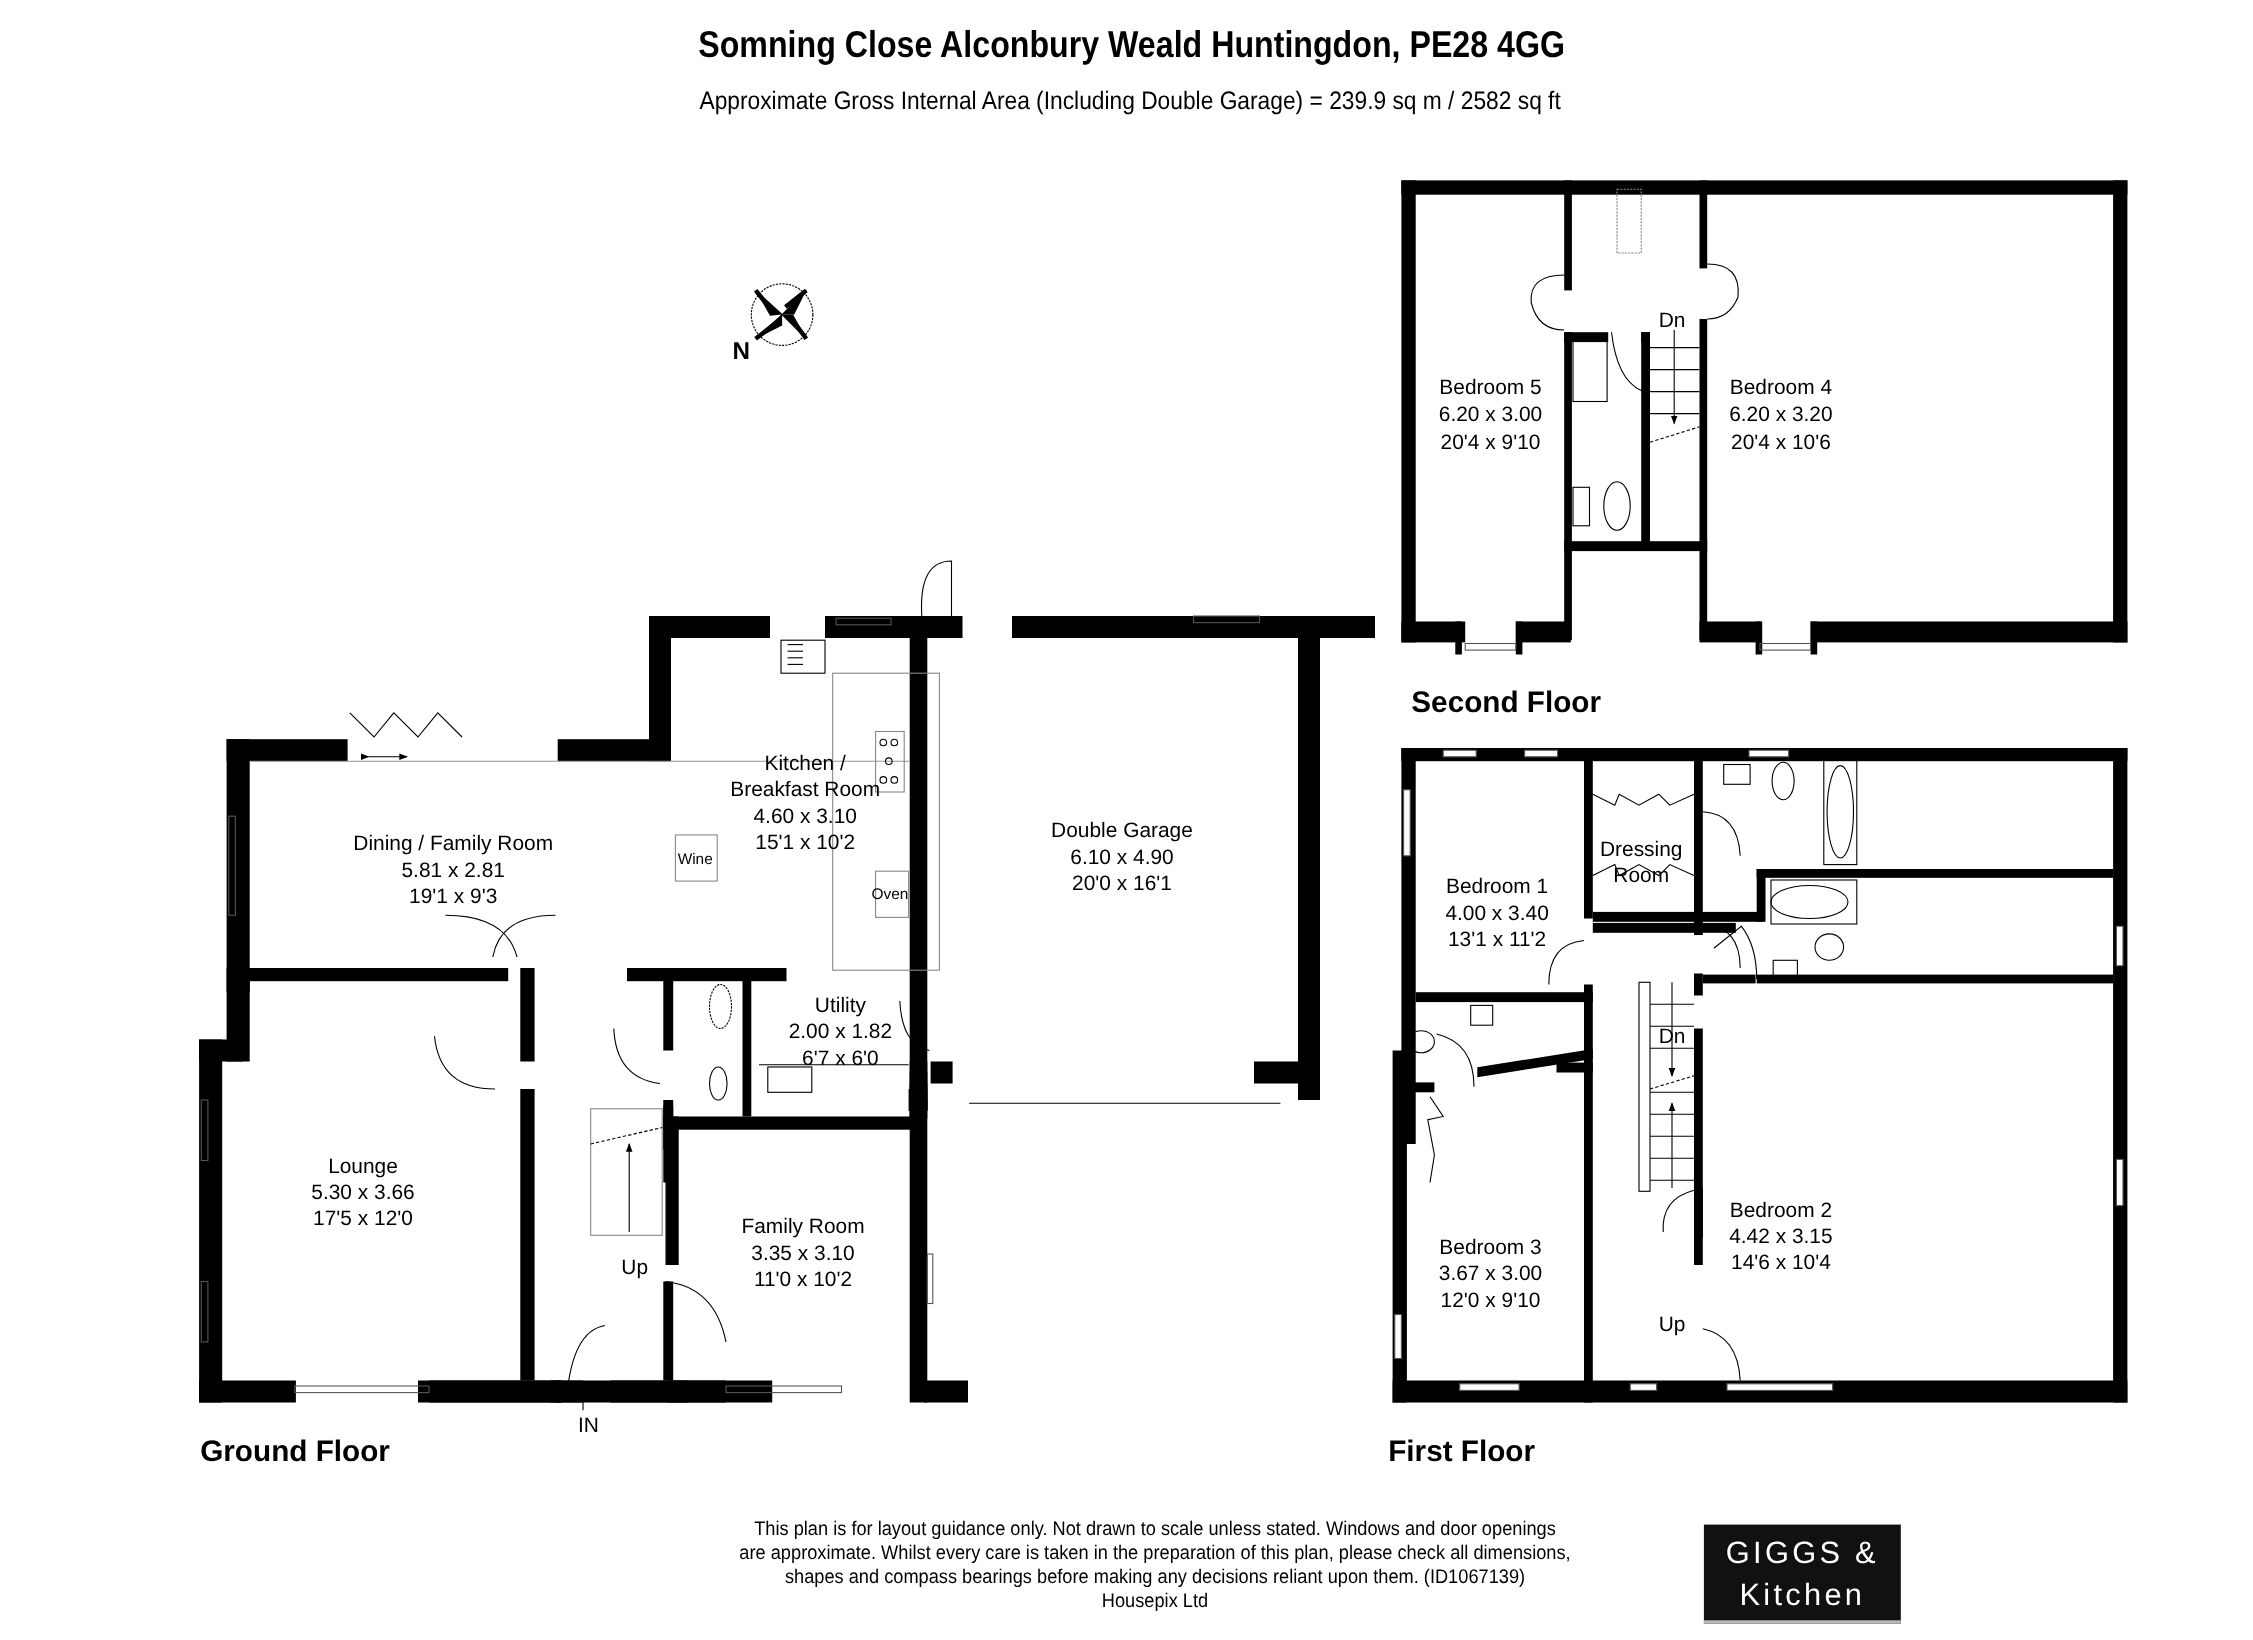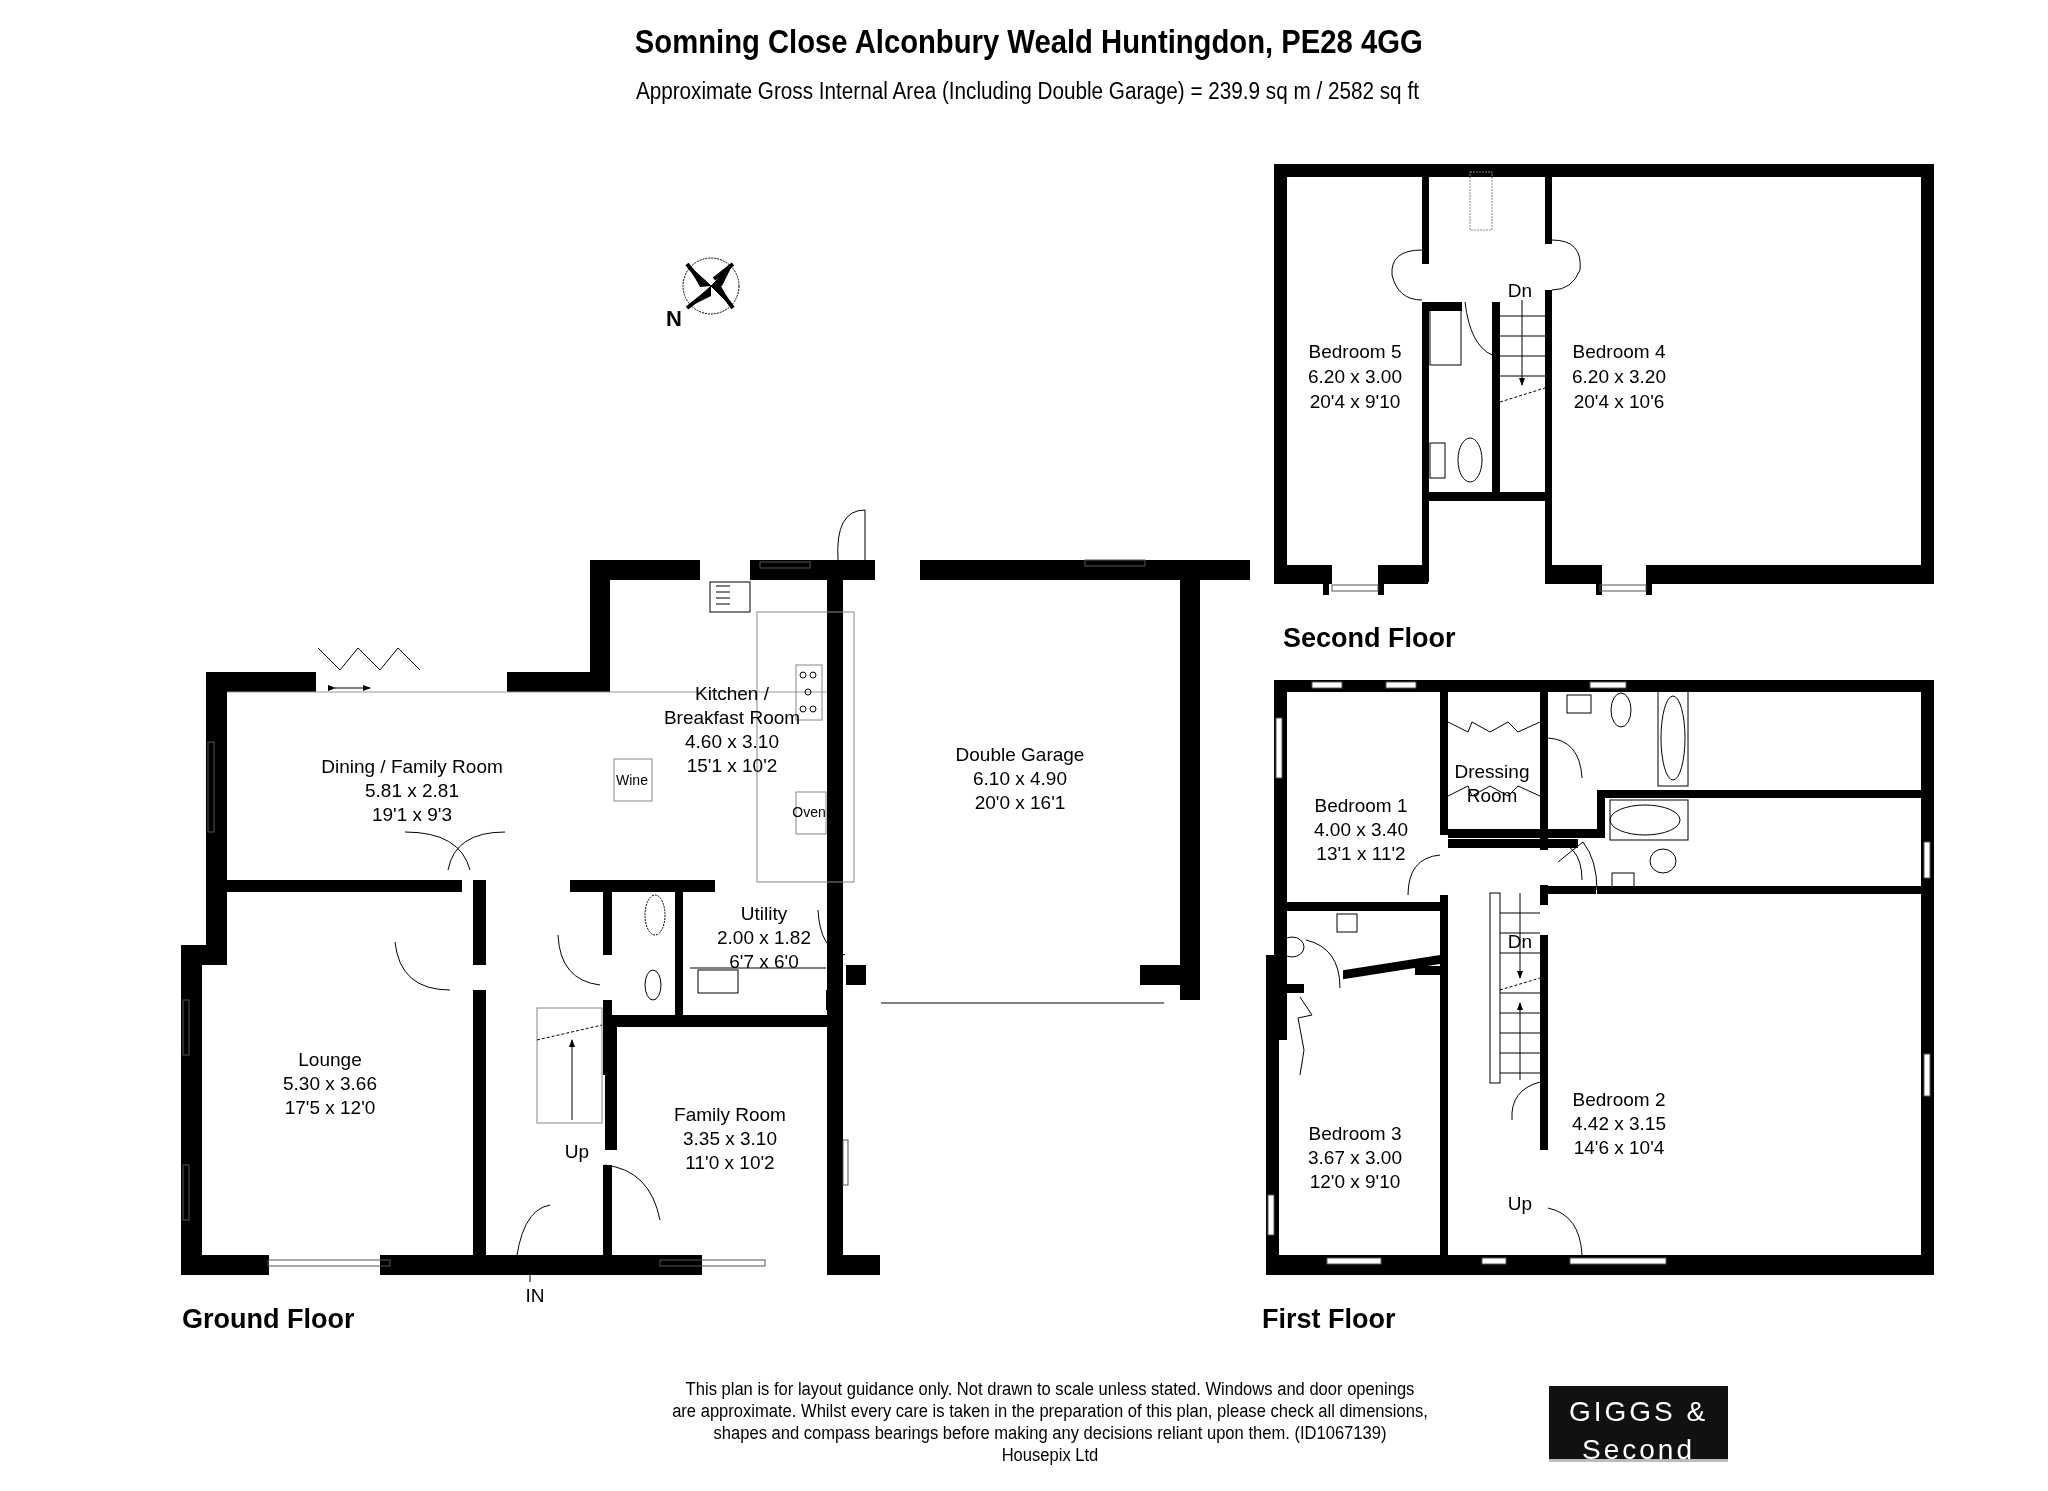--- a/index.html
+++ b/index.html
@@ -4,21 +4,21 @@
 <style>
   html, body { margin:0; padding:0; background:#ffffff; }
   body { width:2048px; height:1491px; position:relative; overflow:hidden; font-family:"Liberation Sans", sans-serif; color:#000; }
   .title { position:absolute; left:0; width:2048px; top:22px; text-align:center; font-size:34px; font-weight:bold; transform:scaleX(0.86); transform-origin:1058px 0; }
   .subtitle { position:absolute; left:0; width:2048px; top:78px; text-align:center; font-size:23px; transform:scaleX(0.9); transform-origin:1058px 0; }
   svg.plan { position:absolute; left:0; top:0; }
   .rl { font-family:"Liberation Sans", sans-serif; font-size:19px; fill:#000; }
   .fl { font-family:"Liberation Sans", sans-serif; font-size:27px; font-weight:bold; fill:#000; }
   .sm { font-family:"Liberation Sans", sans-serif; font-size:14px; fill:#000; }
   .disclaimer { position:absolute; left:600px; width:900px; top:1378px; text-align:center; font-size:18px; line-height:22px; transform:scaleX(0.92); transform-origin:450px 0; }
-  .logo { position:absolute; left:1549px; top:1386px; width:179px; height:76px; background:#111; color:#fff; font-size:28px; line-height:38px; text-align:center; letter-spacing:3px; padding-top:7px; box-sizing:border-box; border-bottom:3px solid #bbb; }
+  .logo { position:absolute; left:1549px; top:1386px; width:179px; height:90px; background:#111; color:#fff; font-size:28px; line-height:38px; text-align:center; letter-spacing:3px; padding-top:7px; box-sizing:border-box; border-bottom:3px solid #bbb; }
 </style>
 </head>
 <body>
 
 <div class="title">Somning Close Alconbury Weald Huntingdon, PE28 4GG</div>
 <div class="subtitle">Approximate Gross Internal Area (Including Double Garage) = 239.9 sq m / 2582 sq ft</div>
 
 <svg class="plan" width="2048" height="1491" viewBox="0 0 2048 1491" xmlns="http://www.w3.org/2000/svg">
   <defs>
     <marker id="ah" markerWidth="8" markerHeight="8" refX="7" refY="4" orient="auto">
@@ -317,14 +317,14 @@
 
 <div class="disclaimer">
   <div>This plan is for layout guidance only. Not drawn to scale unless stated. Windows and door openings</div>
   <div>are approximate. Whilst every care is taken in the preparation of this plan, please check all dimensions,</div>
   <div>shapes and compass bearings before making any decisions reliant upon them. (ID1067139)</div>
   <div>Housepix Ltd</div>
 </div>
 
 <div class="logo">
   <div>GIGGS &amp;</div>
-  <div>Second</div>
+  <div>Kitchen</div>
 </div>
 
 </body></html>

